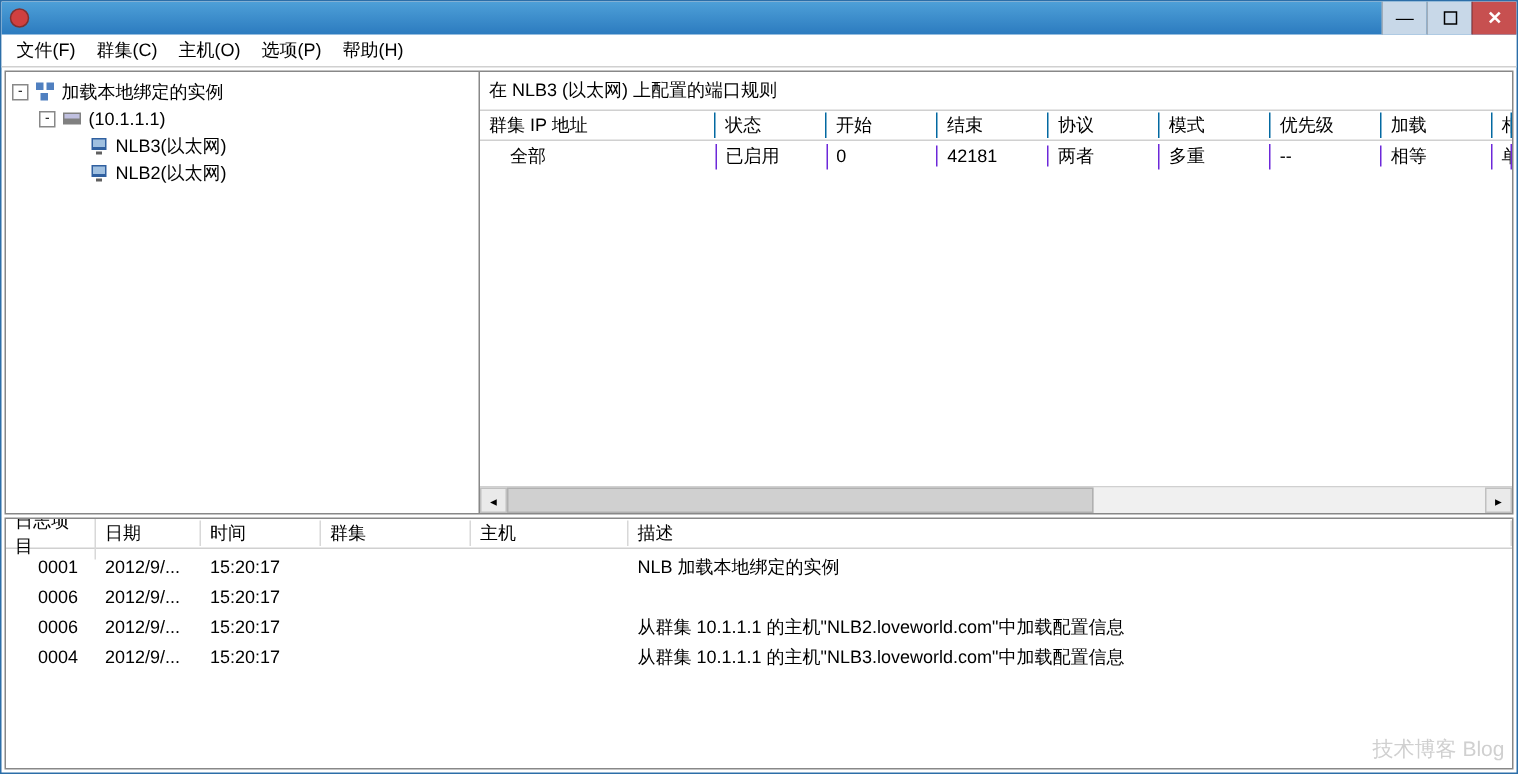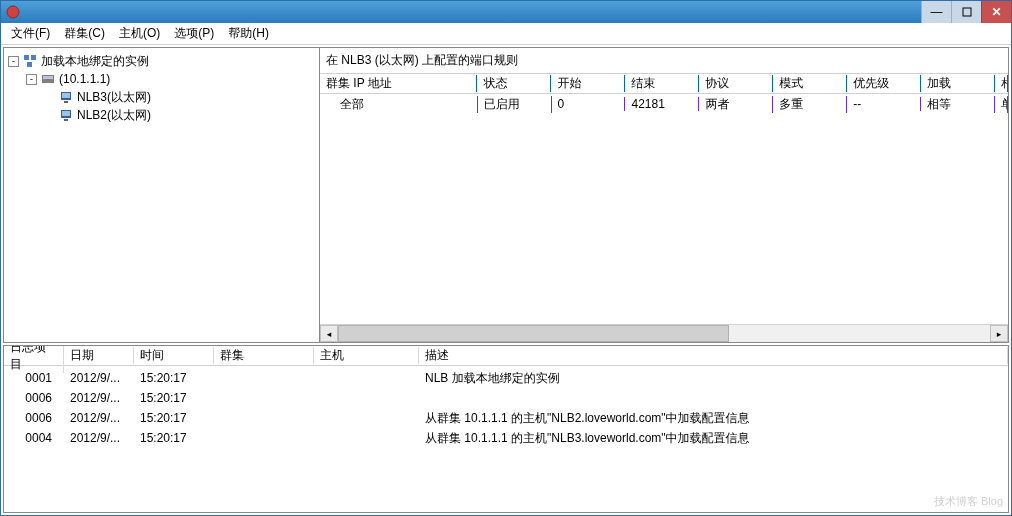--- a/index.html
+++ b/index.html
@@ -114,21 +114,21 @@
   .log-row .lcol { padding:0 6px; overflow:hidden; white-space:nowrap; }
   .l0{width:60px}.l1{width:70px}.l2{width:80px}.l3{width:100px}.l4{width:105px}.l5{flex:1}
   .log-body { flex:1; overflow:auto; padding-top:2px;}
   .log-row .l0 { text-align:right; padding-right:12px;}
   .watermark {
     position:absolute; right:8px; bottom:8px; color:#d0d0d0;
     font-family: Arial, sans-serif; text-align:right; pointer-events:none;
     line-height:1.1;
   }
   .watermark .big { font-size:28px; font-weight:bold; letter-spacing:1px;}
-  .watermark .small { font-size:11px; }
+  .watermark .small { font-size:14px; }
 </style>
 </head>
 <body>
 
 <div class="titlebar">
   <span class="icon">
     <svg viewBox="0 0 16 16">
         <circle cx="8" cy="8" r="6" fill="#d04040" stroke="#803030"></circle>
       </svg>
   </span>

